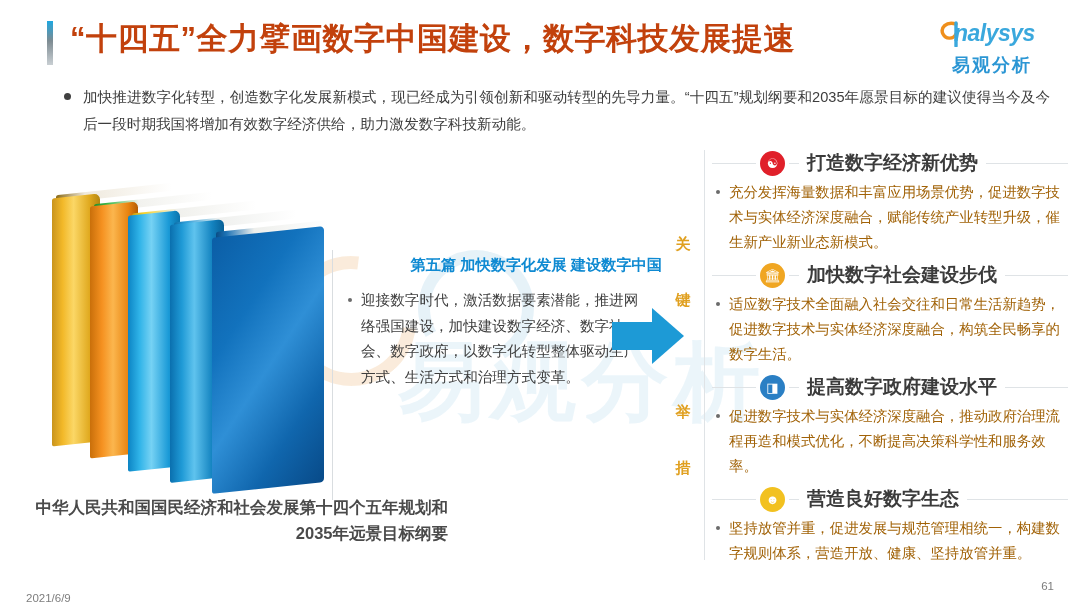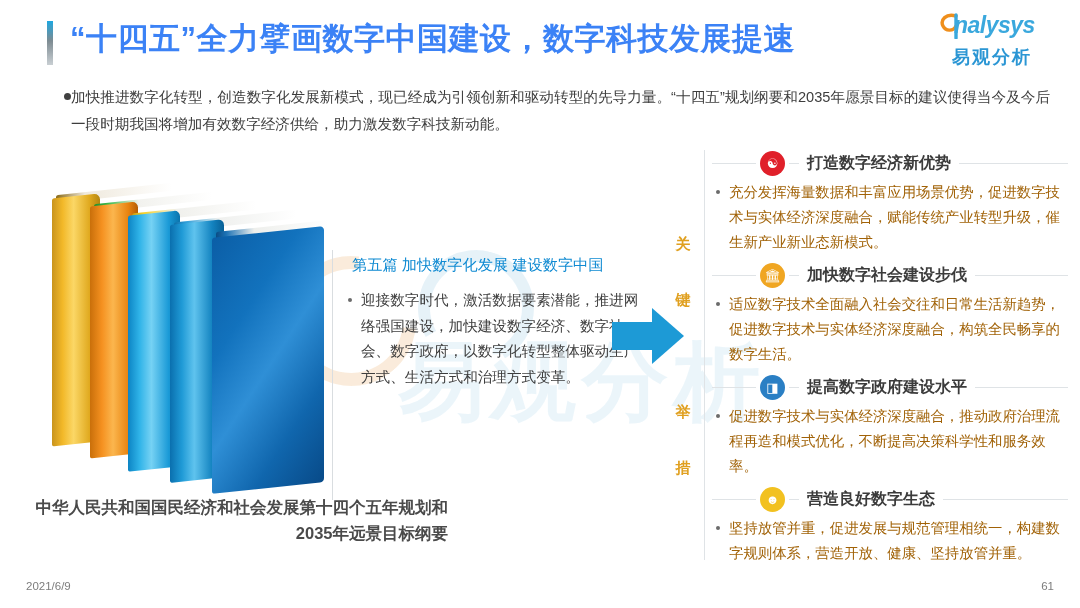--- a/index.html
+++ b/index.html
@@ -32,37 +32,37 @@
     white-space:nowrap;
   }
 
   
   .accent-bar{
     position:absolute;left:47px;top:21px;width:6px;height:44px;
     background:linear-gradient(180deg,#1ea7e0 0%,#7d8b92 45%,#c9cfd3 100%);
   }
   .page-title{
     position:absolute;left:70px;top:18px;
-    font-size:31px;font-weight:bold;color:#3b82f6;letter-spacing:.5px;
+    font-size:31px;font-weight:bold;color:#c2410c;letter-spacing:.5px;
     white-space:nowrap;
   }
   .logo{position:absolute;right:24px;top:13px;width:118px;height:52px;text-align:left;}
-  .logo-row{position:relative;height:28px;}
+  .logo-row{position:relative;height:28px;margin-top:8px;}
   .logo-swirl{position:absolute;left:1px;top:-1px;}
   .logo-word{
     position:absolute;left:16px;top:-1px;
     font-size:23px;font-style:italic;font-weight:bold;color:#3aa8dd;letter-spacing:-.5px;
   }
   .logo-cn{
     margin-top:4px;padding-left:14px;
     font-size:18px;font-weight:bold;color:#2b96d4;letter-spacing:2px;
   }
 
   
-  .intro{position:absolute;left:64px;top:84px;width:986px;display:flex;gap:0;}
+  .intro{position:absolute;left:64px;top:84px;width:986px;display:flex;gap:12px;}
   .intro .dot{
     flex:0 0 auto;width:7px;height:7px;border-radius:50%;background:#404040;margin-top:9px;
   }
   .intro .txt{
     font-size:14.6px;line-height:27px;color:#3d3d3d;text-align:justify;
   }
 
   
   .books{position:absolute;left:36px;top:168px;width:266px;height:330px;}
   .book{position:absolute;border-radius:2px 6px 6px 2px;}
@@ -100,21 +100,21 @@
     position:absolute;left:28px;top:494px;width:420px;
     font-size:16.5px;font-weight:bold;line-height:26px;color:#4a4a4a;text-align:right;
   }
 
   
   .mid-divider{
     position:absolute;left:332px;top:250px;width:1px;height:250px;background:#d9dde0;
   }
   .mid-title{
     position:absolute;left:352px;top:255px;width:310px;
-    font-size:15.2px;font-weight:normal;color:#0f8ad2;text-align:left;white-space:nowrap;
+    font-size:15.2px;font-weight:bold;color:#0f8ad2;text-align:right;white-space:nowrap;
   }
   .mid-body{position:absolute;left:348px;top:288px;width:300px;display:flex;gap:9px;}
   .mid-body .dot{flex:0 0 auto;width:4px;height:4px;border-radius:50%;background:#6b6b6b;margin-top:10px;}
   .mid-body .txt{font-size:14.6px;line-height:25.5px;color:#3d3d3d;}
 
   
   .arrow{position:absolute;left:612px;top:308px;width:72px;height:56px;}
   .arrow-rect{position:absolute;left:0;top:14px;width:44px;height:28px;background:#1d9ad6;}
   .arrow-head{
     position:absolute;left:40px;top:0;width:0;height:0;
@@ -135,34 +135,34 @@
   .hline{height:1px;background:#dfe3e6;flex:0 0 auto;}
   .hline-left{width:44px;margin-right:4px;}
   .hline-mid{width:10px;margin-left:4px;margin-right:8px;}
   .hline-right{flex:1 1 auto;margin-left:8px;}
   .sect-icon{
     flex:0 0 auto;width:25px;height:25px;border-radius:50%;
     display:flex;align-items:center;justify-content:center;
     color:#fff;font-size:13px;line-height:1;
   }
   .sect-title{
-    flex:0 0 auto;font-size:16px;font-weight:bold;color:#3b3b3b;white-space:nowrap;
+    flex:0 0 auto;font-size:19px;font-weight:bold;color:#3b3b3b;white-space:nowrap;
   }
   .sect-body{display:flex;gap:9px;margin-top:2px;padding-left:4px;}
   .sect-body .dot{flex:0 0 auto;width:4px;height:4px;border-radius:50%;background:#6b6b6b;margin-top:10px;}
   .sect-body .txt{font-size:14.4px;line-height:25px;color:#a16207;}
 
   .ic-red{background:#e0202a;}
   .ic-orange{background:#f0a622;}
   .ic-blue{background:#2a7fc4;}
   .ic-yellow{background:#f2c120;}
 
   
   .footer{position:absolute;left:0;right:0;top:580px;height:28px;}
-  .f-left{position:absolute;left:26px;top:0;font-size:11.5px;color:#7d7d7d;}
+  .f-left{position:absolute;left:26px;top:12px;font-size:11.5px;color:#7d7d7d;}
   .f-center{position:absolute;left:0;right:0;top:0;text-align:center;font-size:11.5px;color:#7d7d7d;}
   .f-right{position:absolute;right:26px;top:0;font-size:11.5px;color:#7d7d7d;}
 </style>
 </head>
 <body>
 
 <div class="slide">
 
   <div class="watermark">
     <div class="wm-ring"></div>

